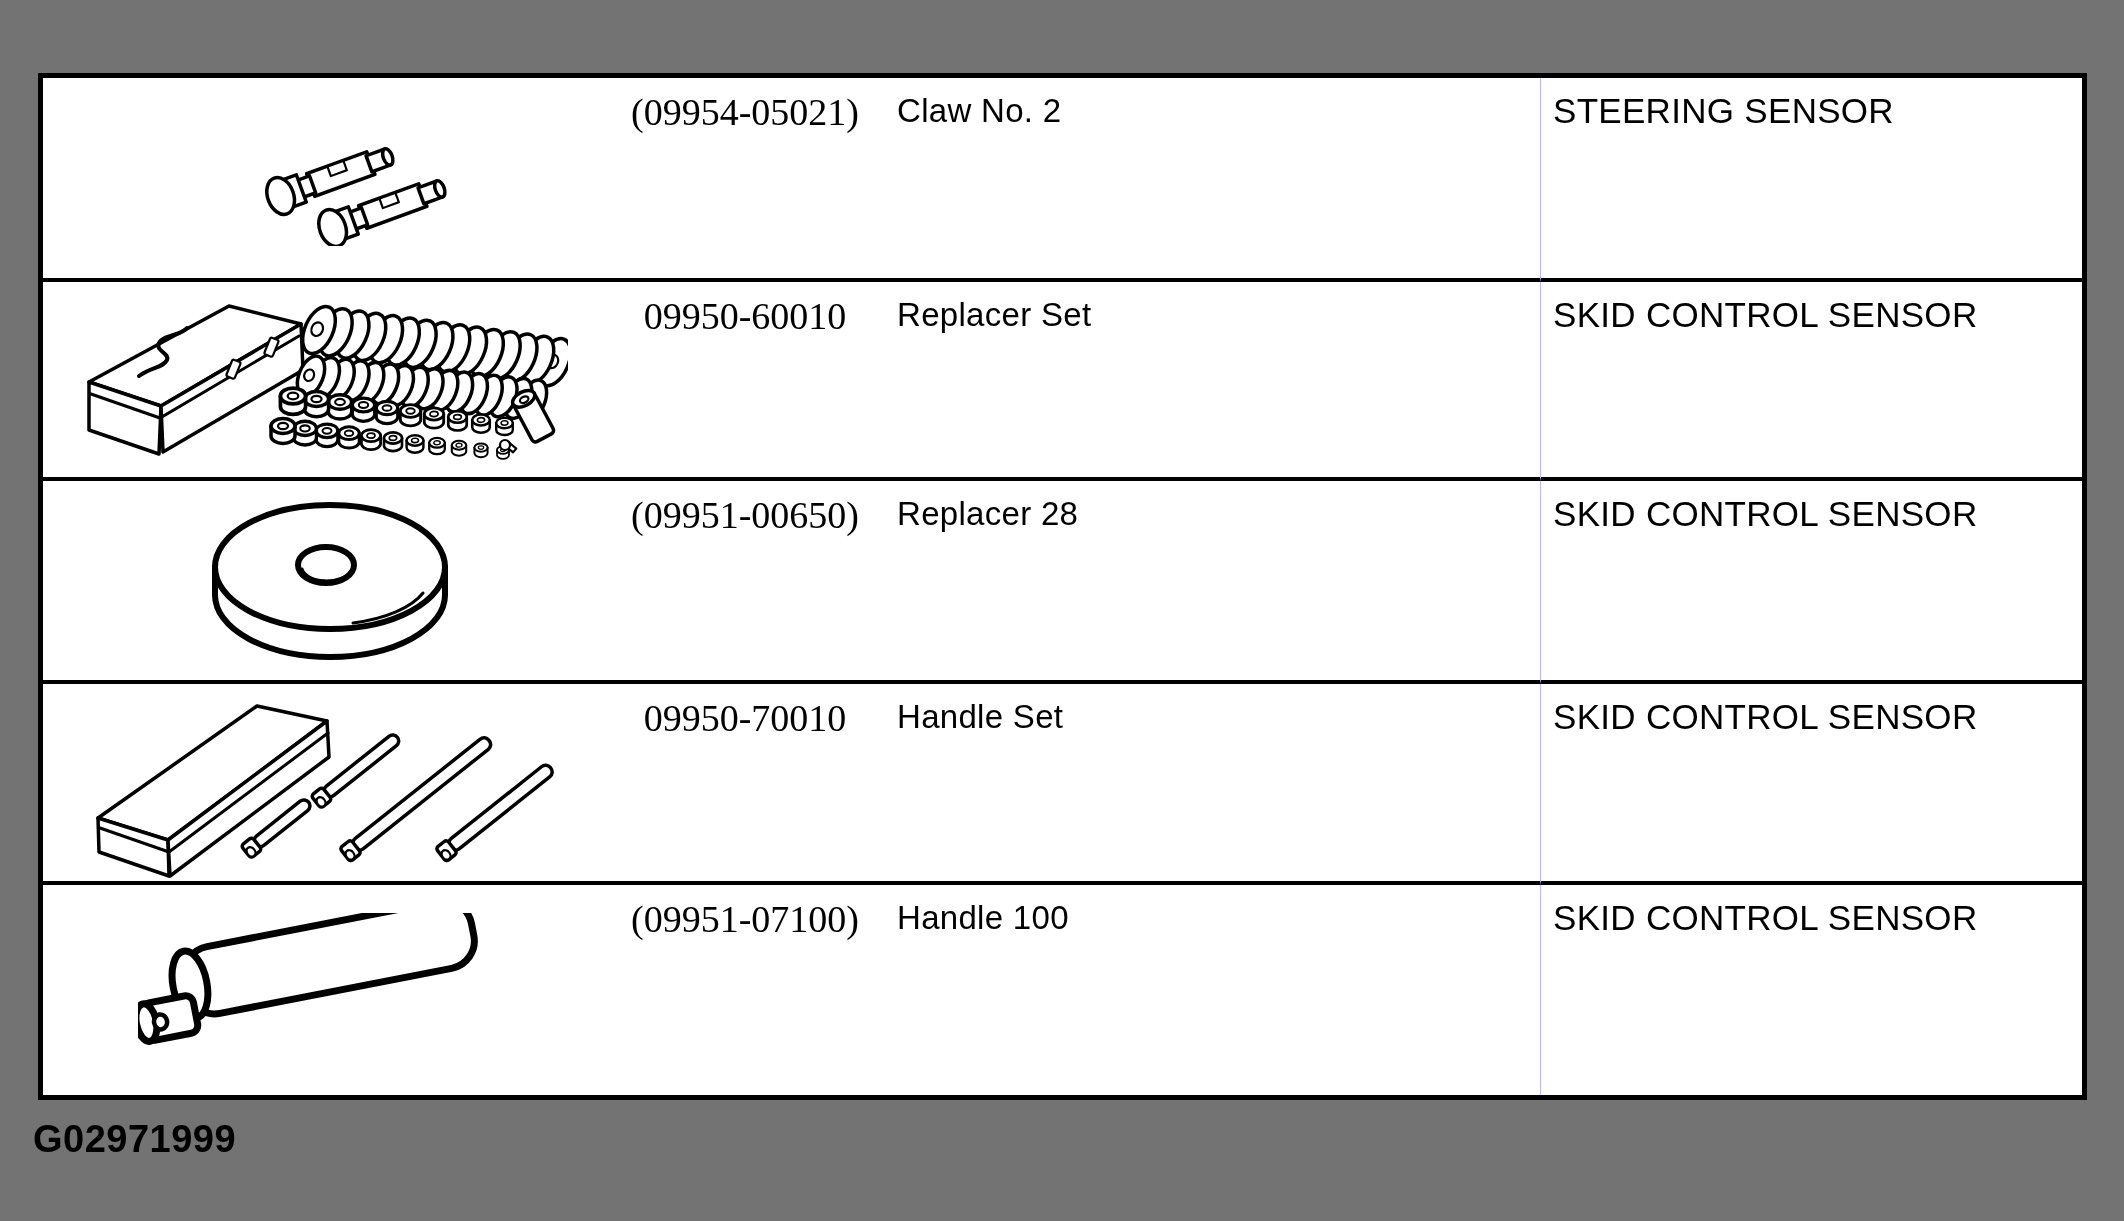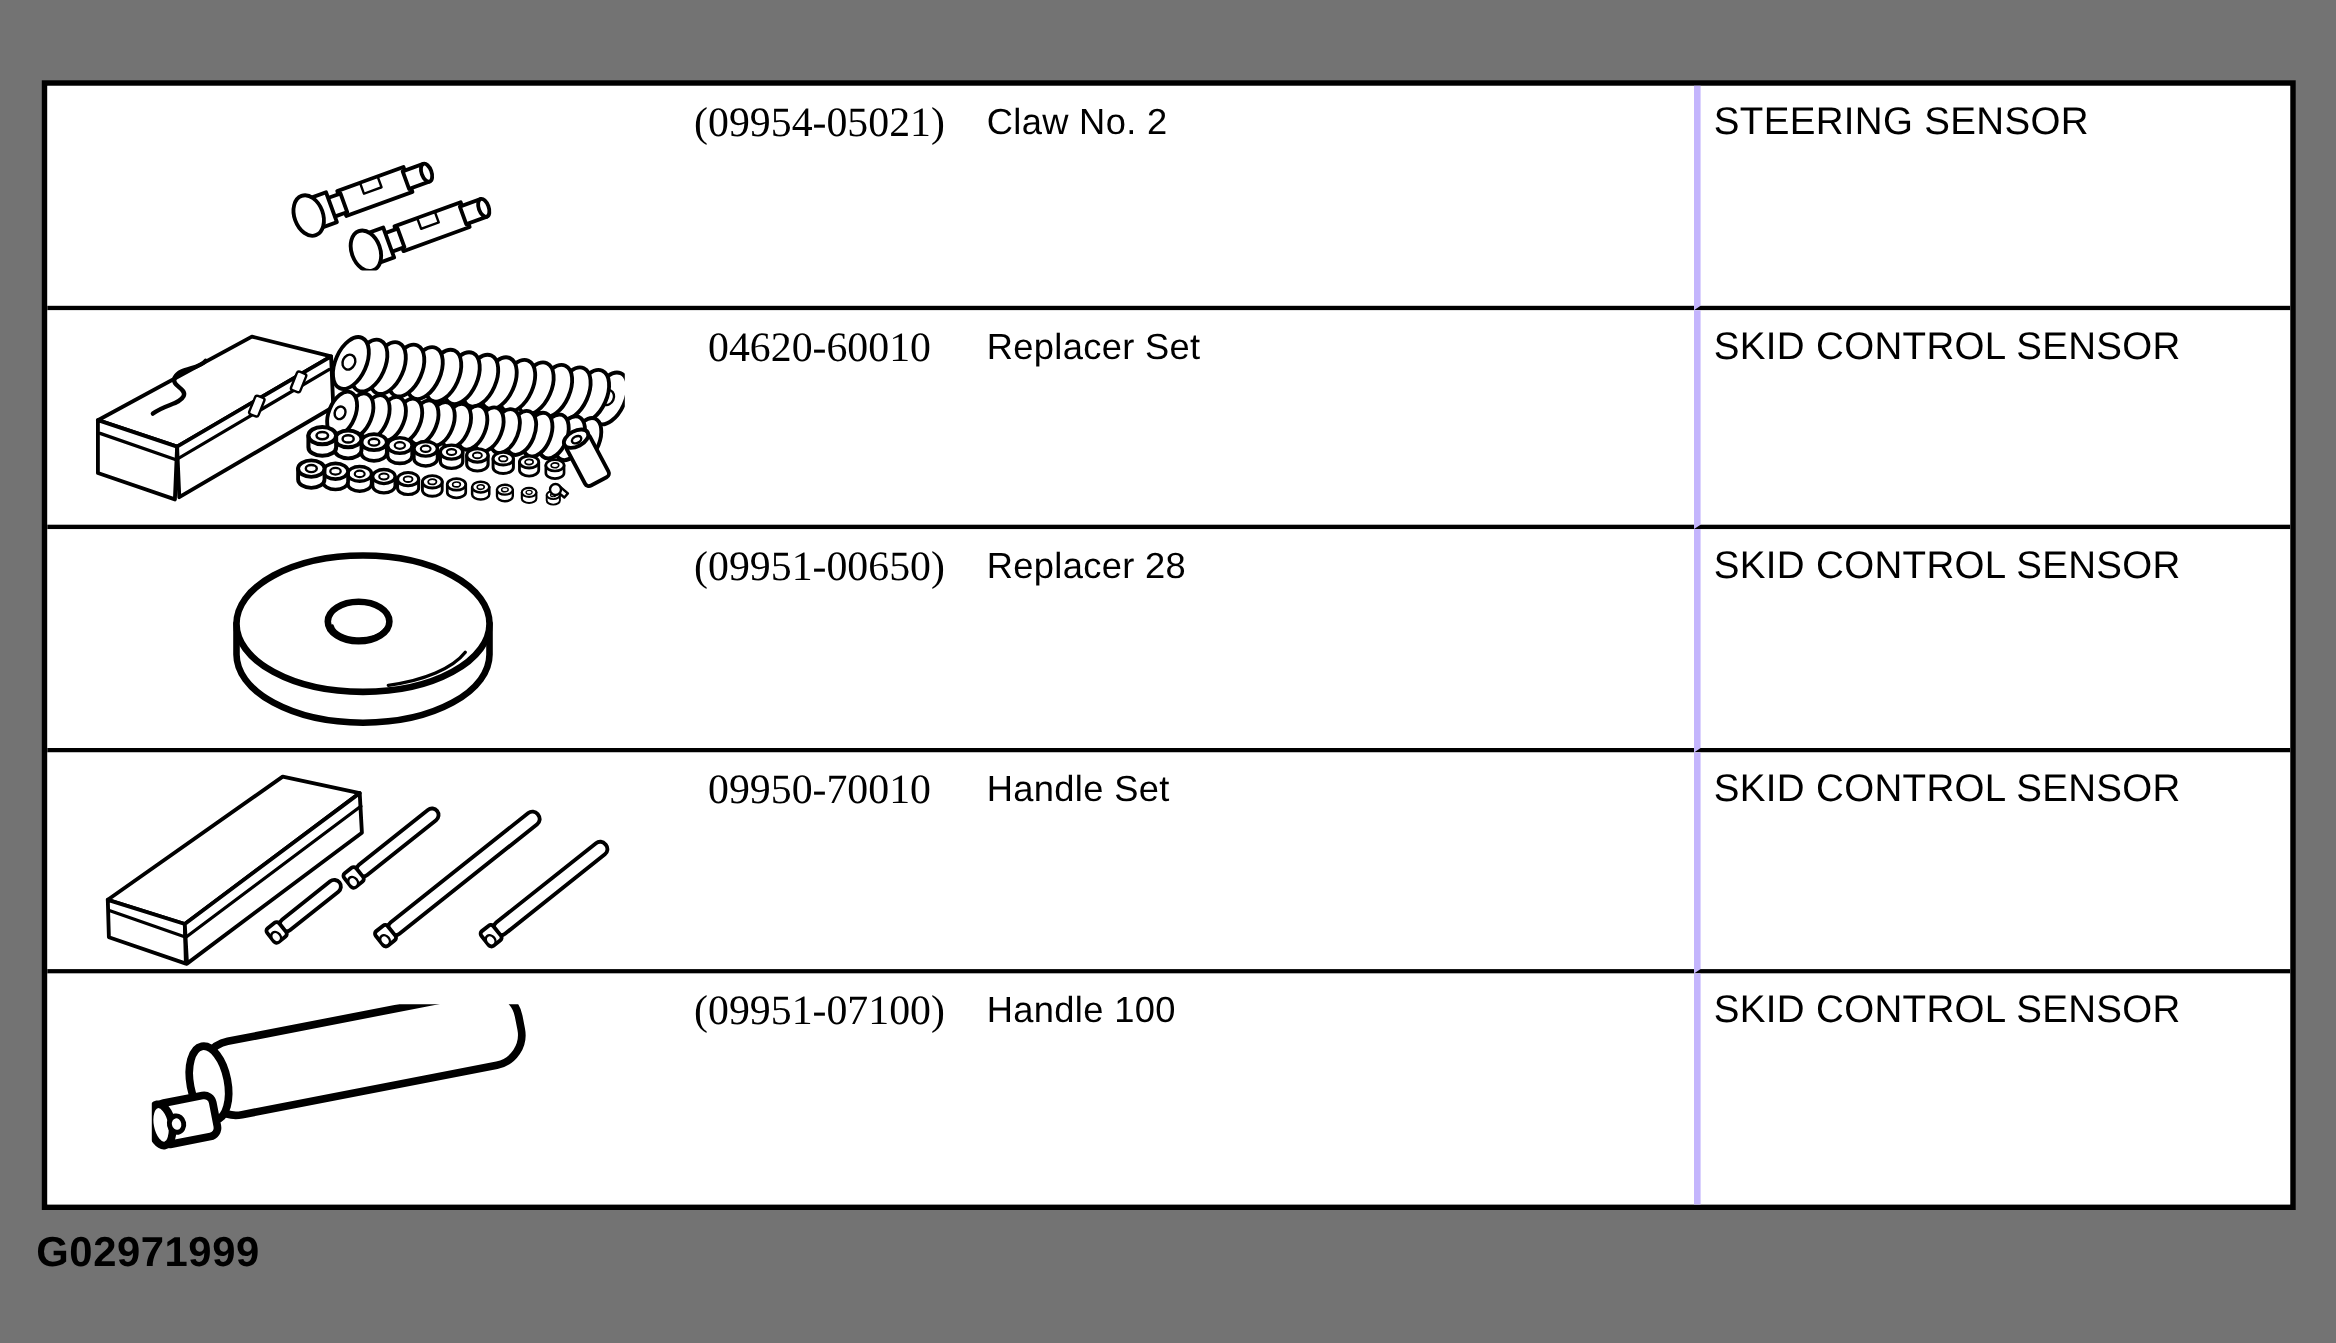--- a/index.html
+++ b/index.html
@@ -4,21 +4,21 @@
 <style>
   html,body{margin:0;padding:0;background:#ffffff;}
   .canvas{position:relative;width:2124px;height:1221px;background:#737373;overflow:hidden;
           font-family:"Liberation Sans",sans-serif;color:#000;padding-left:47px;}
   .sst-table{position:absolute;left:38px;top:73px;width:2049px;height:1027px;
              border:5px solid #000;box-sizing:border-box;
              display:grid;grid-template-columns:1497px 1fr;
              grid-template-rows:204px 199px 203px 201px auto;}
   .cell{position:relative;background:#fff;}
   .rb{border-bottom:4px solid #000;}
-  .app-cell{border-left:6px solid #c4b5fd;}
+  .app-cell{border-left:1px solid #c4b5fd;}
   .pn{position:absolute;left:542px;top:12px;width:320px;text-align:center;
       font-family:"Liberation Serif",serif;font-size:38px;white-space:nowrap;}
   .tn{position:absolute;left:854px;top:14px;font-size:33px;letter-spacing:.3px;white-space:nowrap;}
   .app{position:absolute;left:12px;top:13px;font-size:35px;letter-spacing:.3px;white-space:nowrap;}
   .gcode{position:absolute;left:33px;top:1118px;font-size:38px;font-weight:bold;letter-spacing:.5px;}
   .illus{position:absolute;}
   .i1{left:210px;top:58px;}
   .i2{left:40px;top:14px;}
   .i3{left:160px;top:14px;}
   .i4{left:30px;top:16px;}
@@ -223,21 +223,21 @@
         <g transform="translate(452,124) rotate(-28)">
           <rect class="ln" x="-12" y="-24" width="24" height="44" rx="4"></rect>
           <ellipse class="ln" cx="0" cy="-24" rx="12" ry="7"></ellipse>
           <ellipse class="ln thin" cx="0" cy="-23" rx="4.5" ry="3"></ellipse>
         </g>
         <g transform="translate(424,148)">
           <rect class="ln thin" x="1" y="-2.5" width="9" height="5" transform="rotate(40)"></rect>
           <circle class="ln thin" cx="-2" cy="1" r="5"></circle>
         </g>
       </svg>
-      <span class="pn">04620-60010</span>
+      <span class="pn">09950-60010</span>
       <span class="tn">Replacer Set</span>
     </div>
     <div class="cell rb app-cell">
       <span class="app">SKID CONTROL SENSOR</span>
     </div>
 
     <div class="cell rb">
       <svg class="illus i3" width="255" height="185" viewBox="0 0 255 185">
         <path class="dk" d="M12,72 v28 a115,62 0 0 0 230,0 v-28"></path>
         <ellipse class="dk" cx="127" cy="72" rx="115" ry="62"></ellipse>

